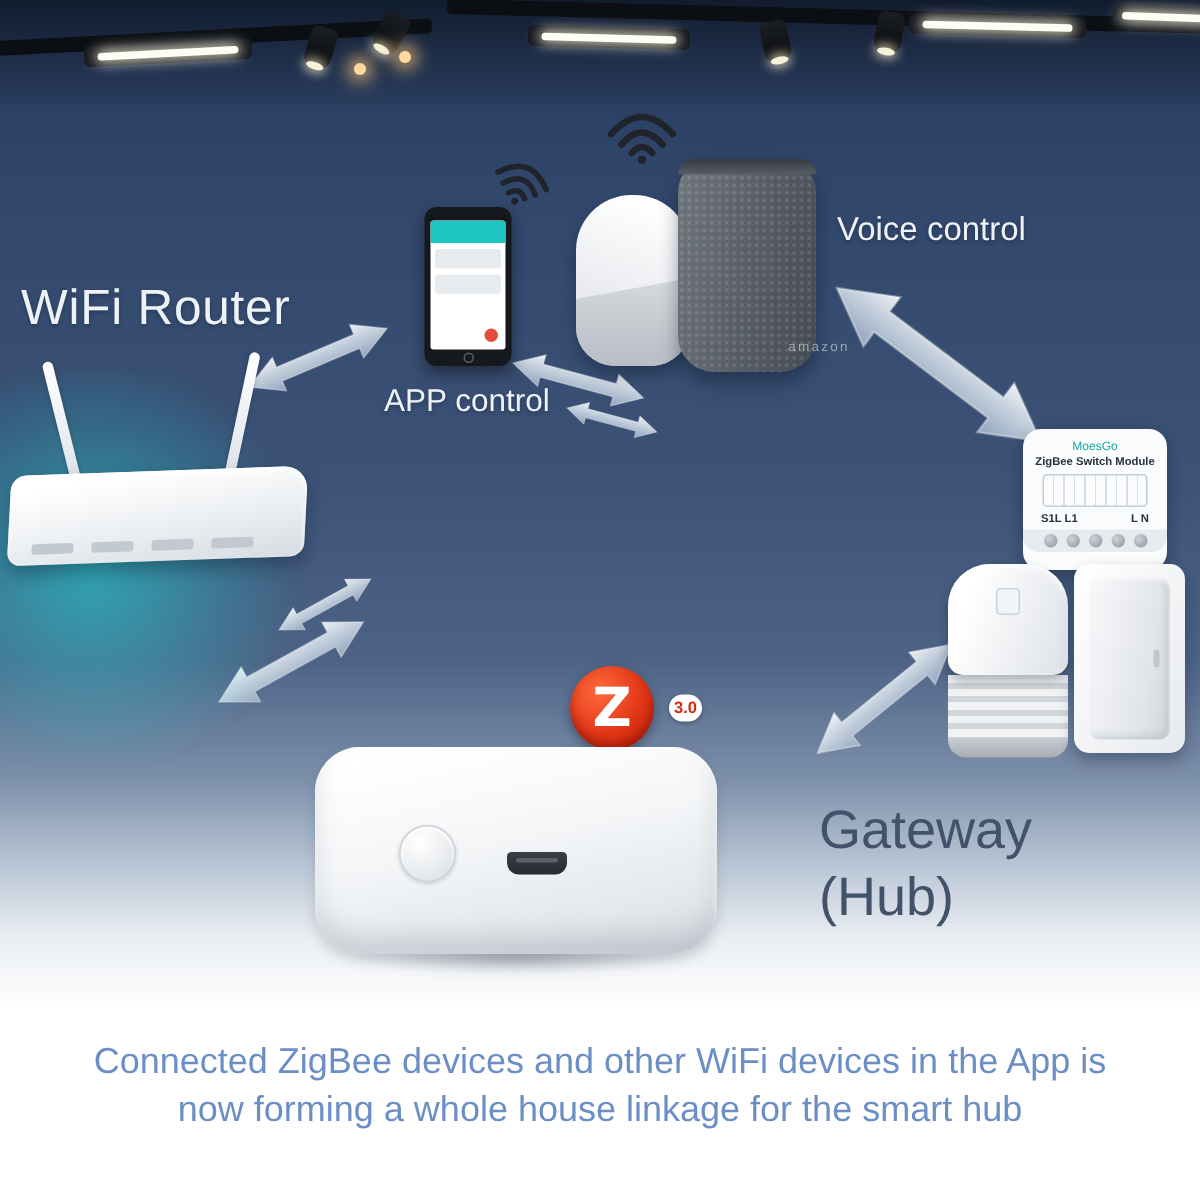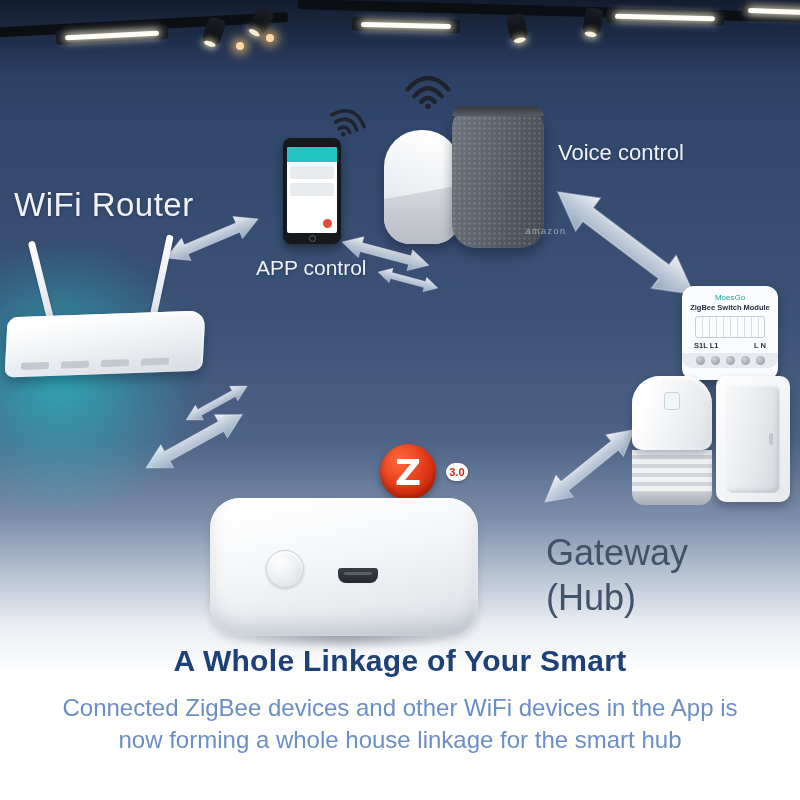--- a/index.html
+++ b/index.html
@@ -300,16 +300,15 @@
       <div class="gw-btn"></div>
       <div class="gw-usb"></div>
     </div>
   </div>
 
   <div class="gw-label">
     <div>Gateway</div>
     <div>(Hub)</div>
   </div>
 
-  <div class="heading">A Whole Linkage of Your Smart</div>
   <div class="body-text">Connected ZigBee devices and other WiFi devices in the App is now forming a whole house linkage for the smart hub</div>
 
 </div>
 
 </body></html>

